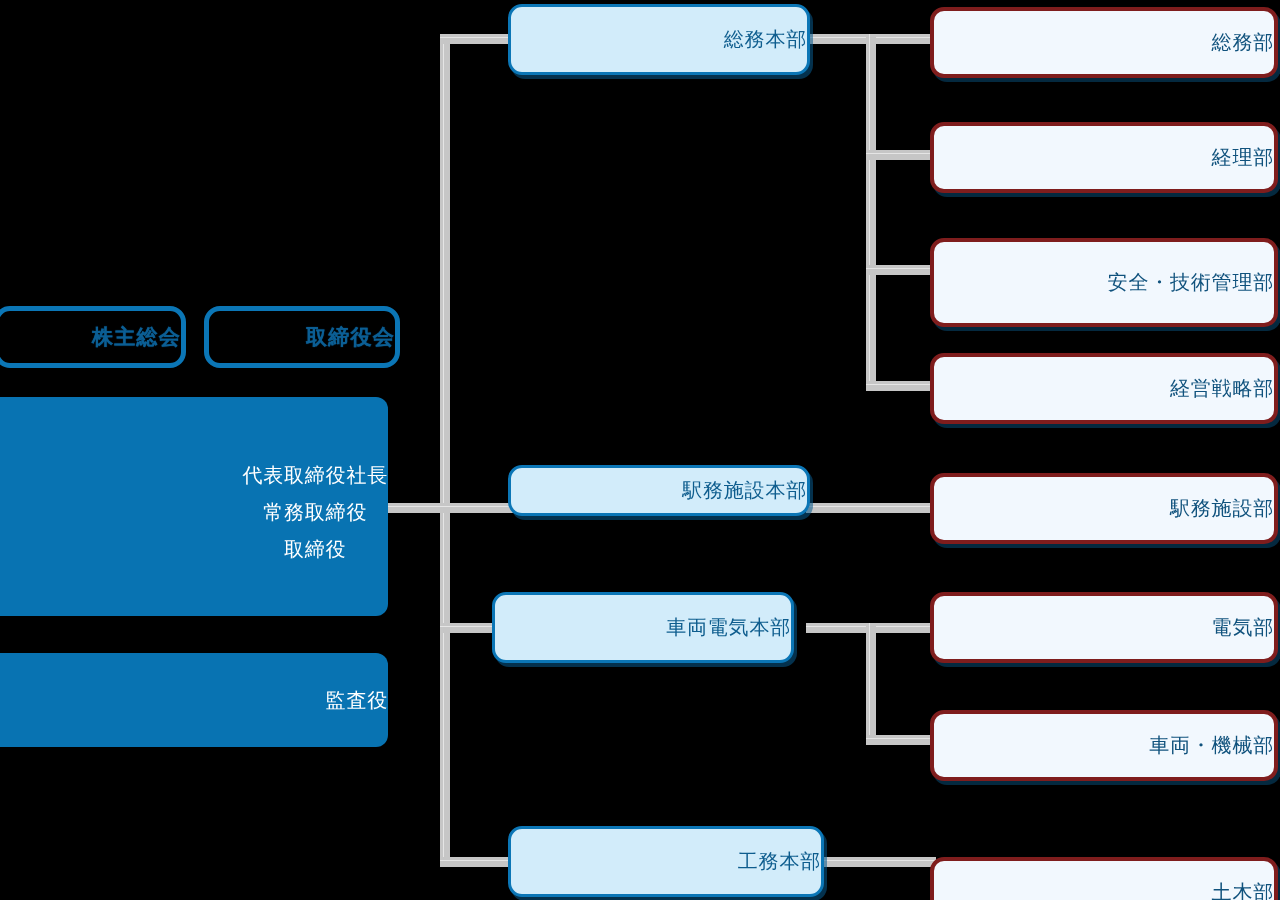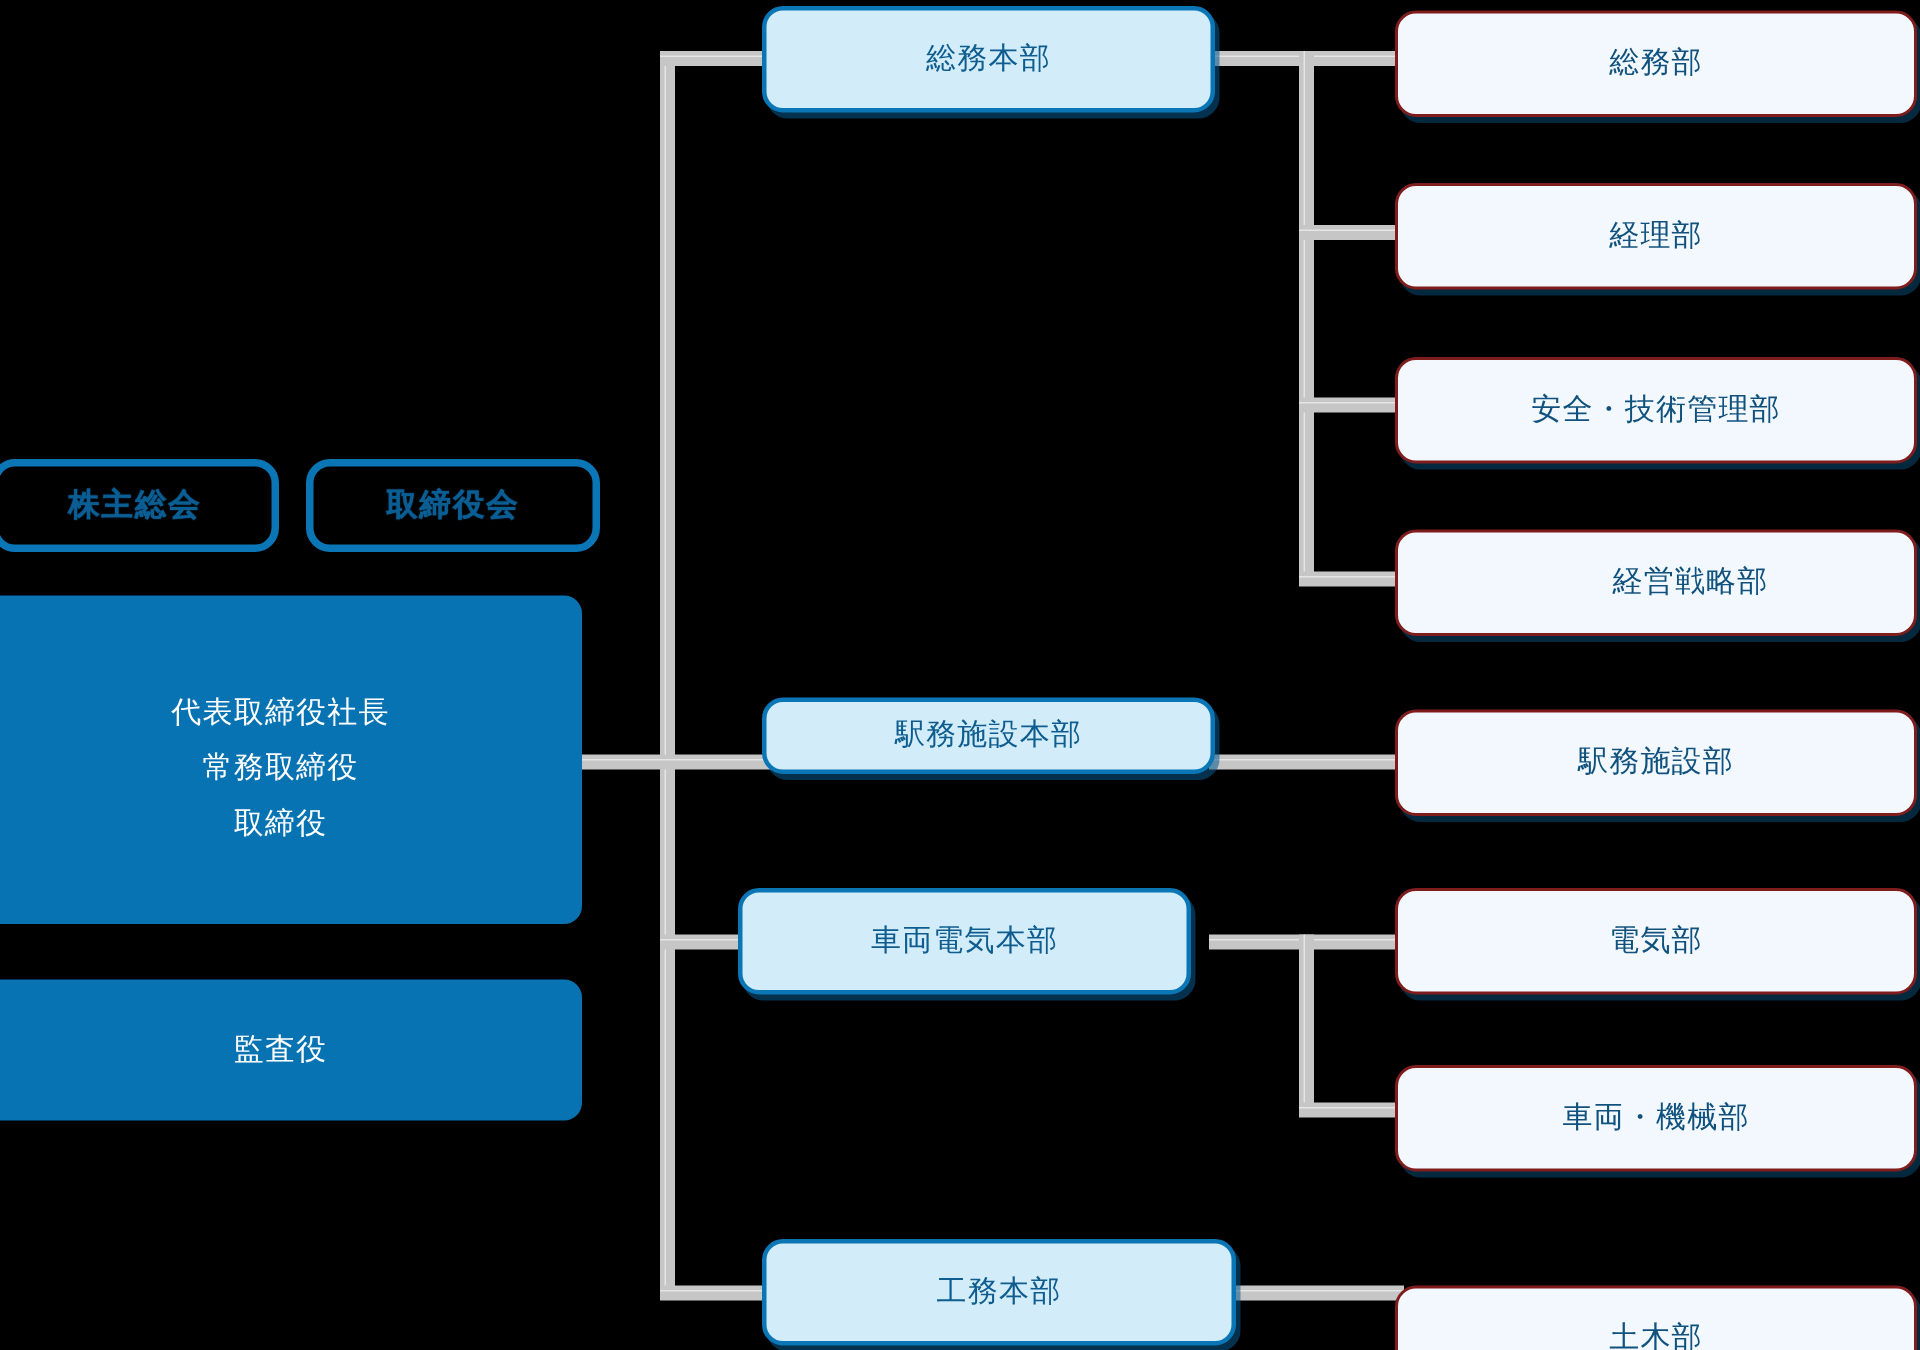--- a/index.html
+++ b/index.html
@@ -32,21 +32,21 @@
     opacity: .55;
   }
   .line.h::after { left: 0; right: 0; top: 3px; height: 1px; }
   .line.v::after { top: 0; bottom: 0; left: 3px; width: 1px; }
 
   
   .node {
     position: absolute;
     display: flex;
     align-items: center;
-    justify-content: center;
+    justify-content: flex-end;
     text-align: center;
     border-radius: 14px;
     line-height: 1.45;
     letter-spacing: .04em;
   }
 
   
   .node.exec {
     background: #0873b2;
     color: #ffffff;
@@ -74,21 +74,21 @@
     background: #d2ecfa;
     border: 3px solid #0b76b6;
     color: #0e5d8e;
     font-size: 20px;
     box-shadow: 3px 4px 0 rgba(8,90,140,.55);
   }
 
   
   .node.department {
     background: #f2f8fe;
-    border: 2px solid #7f1d1d;
+    border: 4px solid #7f1d1d;
     color: #10527d;
     font-size: 20px;
     box-shadow: 3px 4px 0 rgba(8,90,140,.45);
   }
 </style>
 </head>
 <body>
 
 <div id="chart">
 
@@ -155,21 +155,21 @@
   </div>
 
   <div class="node department" style="left:930px; top:7px; width:348px; height:71px;">
     <span>総務部</span>
   </div>
 
   <div class="node department" style="left:930px; top:122px; width:348px; height:71px;">
     <span>経理部</span>
   </div>
 
-  <div class="node department" style="left:930px; top:238px; width:348px; height:71px;">
+  <div class="node department" style="left:930px; top:238px; width:348px; height:89px;">
     <span>安全・技術管理部</span>
   </div>
 
   <div class="node department" style="left:930px; top:353px; width:348px; height:71px;padding-left:46px;">
     <span>経営戦略部</span>
   </div>
 
   <div class="node department" style="left:930px; top:473px; width:348px; height:71px;">
     <span>駅務施設部</span>
   </div>

